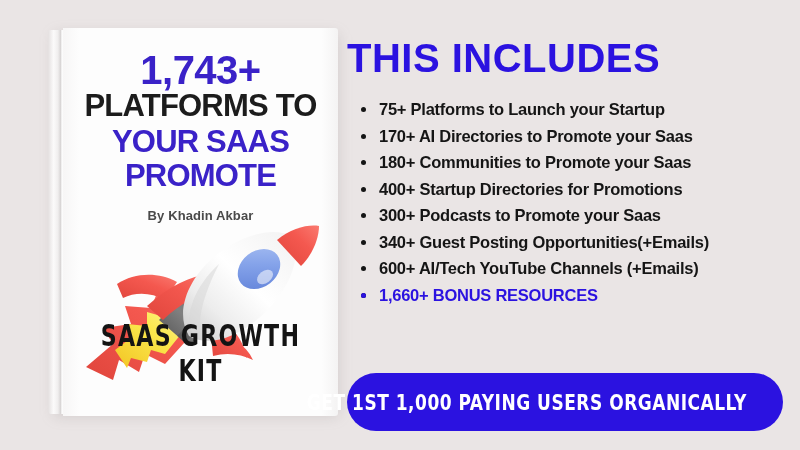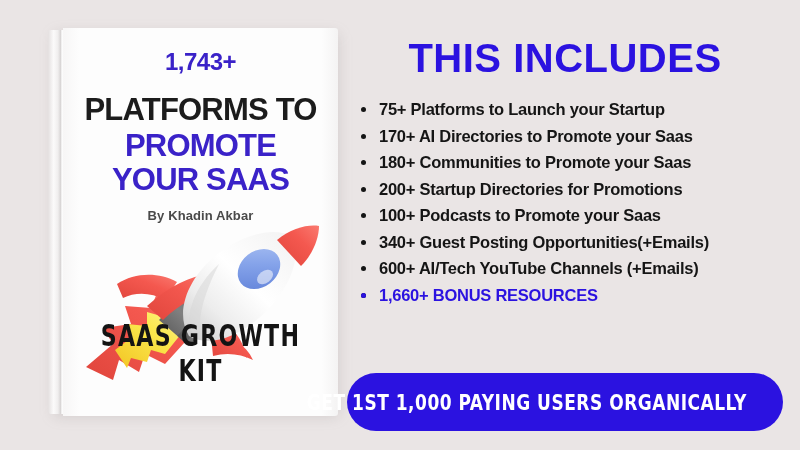--- a/index.html
+++ b/index.html
@@ -60,25 +60,25 @@
 
   .cover-title {
     position: absolute;
     left: 0;
     right: 0;
     top: 22px;
     text-align: center;
     line-height: 1;
   }
   .cv-num {
-    font-size: 24px;
+    font-size: 40px;
     font-weight: bold;
     color: #3a22c8;
     letter-spacing: -0.5px;
-    margin-bottom: 20px;
+    margin-bottom: 0;
   }
   .cv-black {
     font-size: 31px;
     font-weight: bold;
     color: #1c1c1c;
     letter-spacing: -0.8px;
     margin-bottom: 5px;
   }
   .cv-blue {
     font-size: 31px;
@@ -122,21 +122,20 @@
 
   
   .right-panel {
     position: absolute;
     left: 347px;
     top: 30px;
     width: 436px;
     height: 400px;
   }
   .headline {
-    text-align: center;
     font-size: 40px;
     font-weight: bold;
     color: #2b12e0;
     letter-spacing: 0.5px;
     margin: 8px 0 0 0;
     line-height: 1;
   }
   .bullet-list {
     list-style: none;
     margin: 22px 0 0 0;
@@ -199,22 +198,22 @@
 <div id="promo-canvas">
 
   <div class="book-wrap">
     <div class="book-shadow"></div>
     <div class="book-spine"></div>
     <div class="book-cover">
 
       <div class="cover-title">
         <div class="cv-num">1,743+</div>
         <div class="cv-black">PLATFORMS TO</div>
+        <div class="cv-blue">YOUR SAAS</div>
         <div class="cv-blue">PROMOTE</div>
-        <div class="cv-blue">YOUR SAAS</div>
       </div>
 
       <div class="cv-byline">By Khadin Akbar</div>
 
       <div class="rocket-holder">
         <svg viewBox="0 0 258 160" width="258" height="160" aria-hidden="true">
           <defs>
             <linearGradient id="bodyGrad" x1="0" y1="1" x2="1" y2="0">
               <stop offset="0%" stop-color="#c9c9c9"></stop>
               <stop offset="28%" stop-color="#ededed"></stop>
@@ -283,25 +282,25 @@
       <li>
         <span class="dot"></span>
         <span>170+ AI Directories to Promote your Saas</span>
       </li>
       <li>
         <span class="dot"></span>
         <span>180+ Communities to Promote your Saas</span>
       </li>
       <li>
         <span class="dot"></span>
-        <span>200+ Startup Directories for Promotions</span>
-      </li>
-      <li>
-        <span class="dot"></span>
-        <span>100+ Podcasts to Promote your Saas</span>
+        <span>400+ Startup Directories for Promotions</span>
+      </li>
+      <li>
+        <span class="dot"></span>
+        <span>300+ Podcasts to Promote your Saas</span>
       </li>
       <li>
         <span class="dot"></span>
         <span>340+ Guest Posting Opportunities(+Emails)</span>
       </li>
       <li>
         <span class="dot"></span>
         <span>600+ AI/Tech YouTube Channels (+Emails)</span>
       </li>
       <li>

